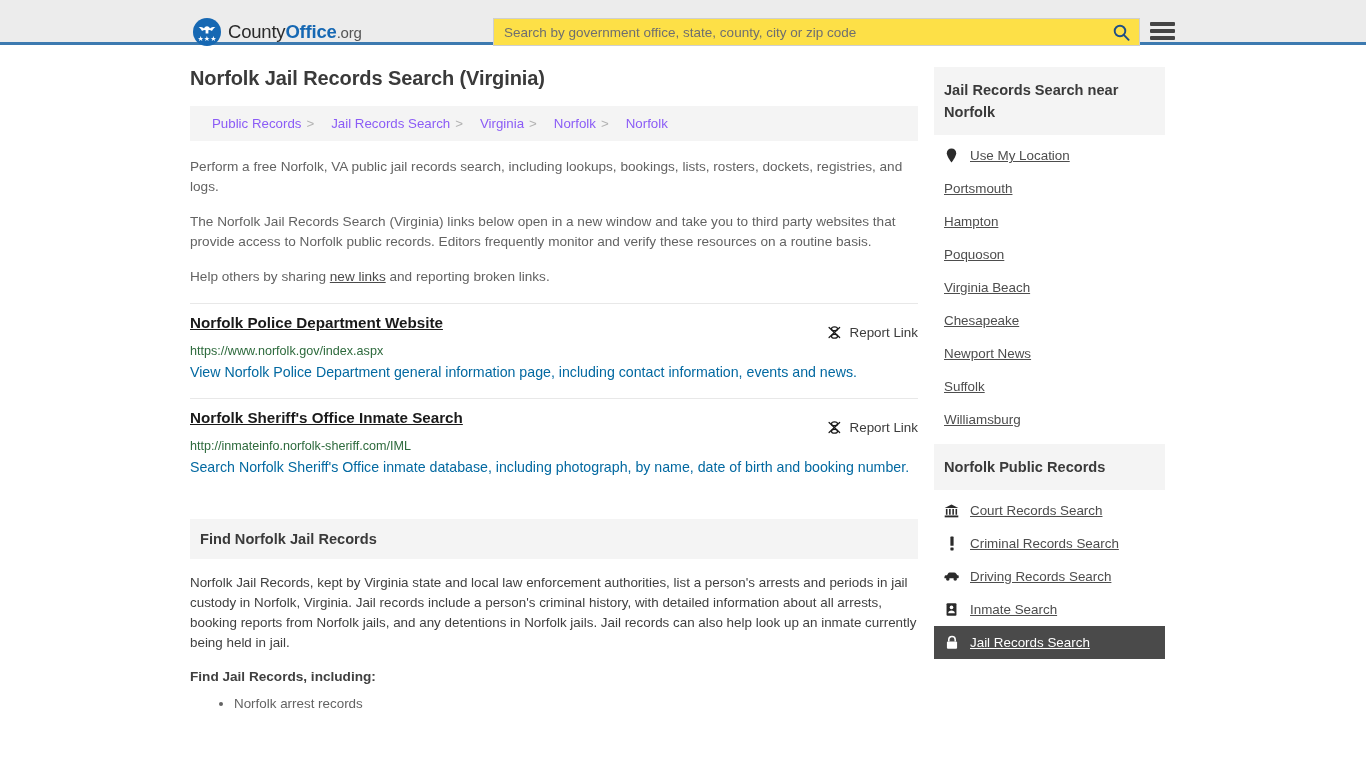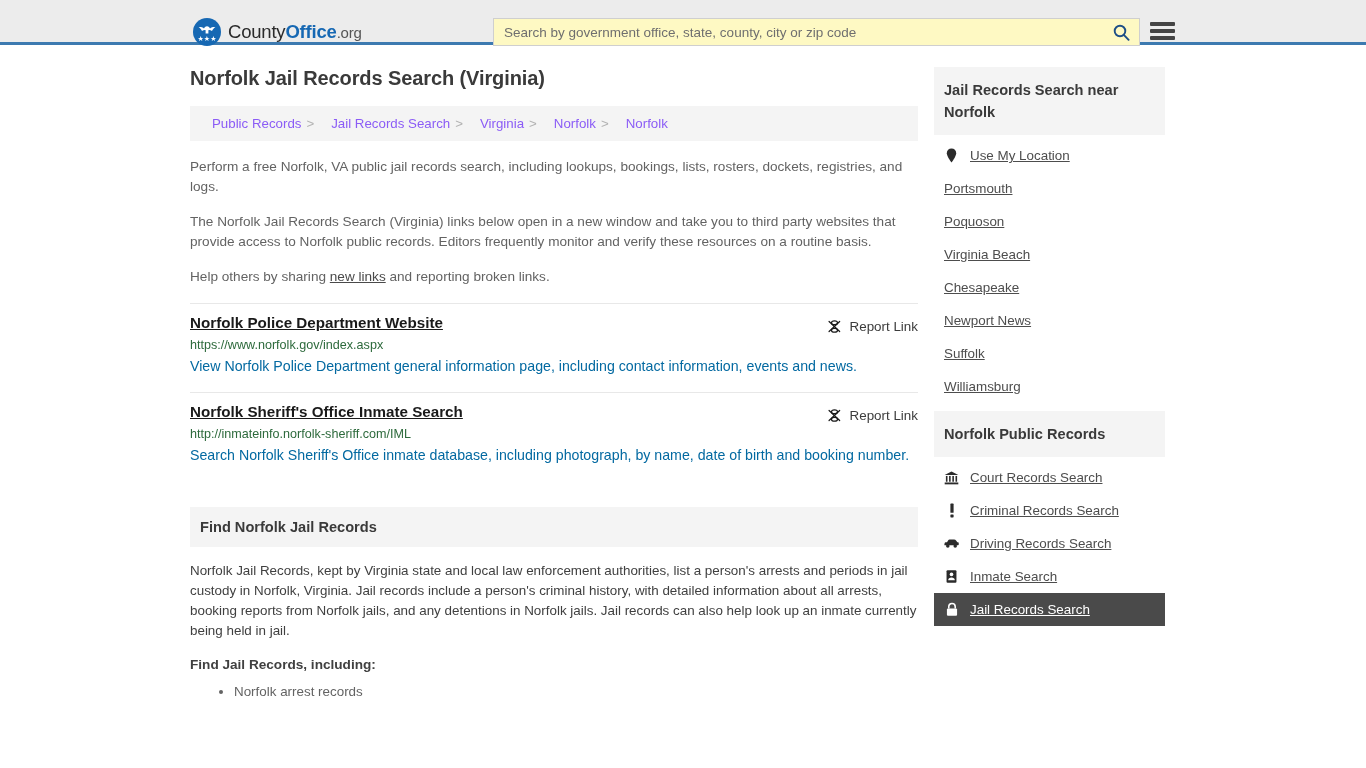--- a/index.html
+++ b/index.html
@@ -56,21 +56,21 @@
     white-space: nowrap;
   }
   .logo-text .t1 { color: #2b2b2b; }
   .logo-text .t2 { color: #1668b3; font-weight: bold; }
   .logo-text .t3 { color: #555555; font-size: 15px; }
 
   .search-box {
     position: absolute;
     left: 493px; top: 18px;
     width: 647px; height: 28px;
-    background: #fef9c3;
+    background: #fde047;
     border: 1px solid #cfcfcf;
     display: flex;
     align-items: center;
   }
   .search-input {
     flex: 1;
     border: none; outline: none;
     background: transparent;
     font-family: "Liberation Sans", sans-serif;
     font-size: 13.5px;
@@ -170,21 +170,21 @@
     color: #1a1a1a;
     text-decoration: underline;
     cursor: pointer;
   }
   .report-link {
     display: flex; align-items: center; gap: 8px;
     font-size: 13.4px;
     color: #3c3c3c;
     cursor: pointer;
     white-space: nowrap;
-    margin-top: 5px;
+    margin-top: 11px;
   }
   .result-url {
     font-size: 12.6px;
     color: #2d6a3c;
     margin-top: 4px;
     word-break: break-all;
   }
   .result-desc {
     font-size: 14.2px;
     line-height: 24px;
@@ -365,20 +365,23 @@
                 <path d="M5.5 0.6 C2.8 0.6 0.8 2.6 0.8 5.2 C0.8 8.6 5.5 14.4 5.5 14.4 C5.5 14.4 10.2 8.6 10.2 5.2 C10.2 2.6 8.2 0.6 5.5 0.6 Z" fill="#2b2b2b"></path>
               </svg>
             </span>
             <a>Use My Location</a>
           </div>
 
           <div class="side-item plain">
             <a>Portsmouth</a>
           </div>
           <div class="side-item plain">
+            <a>Hampton</a>
+          </div>
+          <div class="side-item plain">
             <a>Poquoson</a>
           </div>
           <div class="side-item plain">
             <a>Virginia Beach</a>
           </div>
           <div class="side-item plain">
             <a>Chesapeake</a>
           </div>
           <div class="side-item plain">
             <a>Newport News</a>

